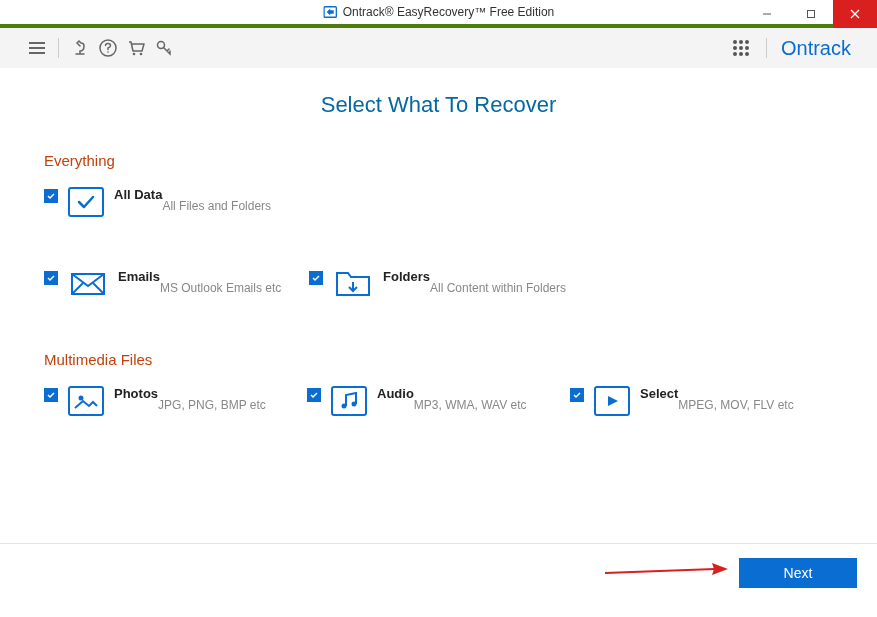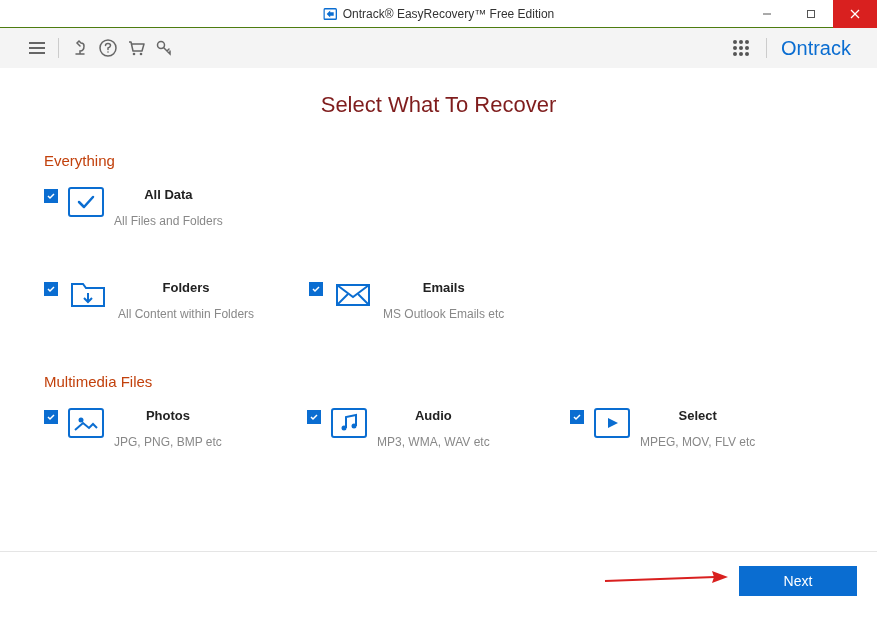--- a/index.html
+++ b/index.html
@@ -1,53 +1,53 @@
 <!DOCTYPE html>
 <html><head>
   <meta charset="utf-8">
   <style>
     * { margin: 0; padding: 0; box-sizing: border-box; }
     body { font-family: "Segoe UI", Arial, sans-serif; background: #fff; width: 877px; height: 617px; position: relative; overflow: hidden; }
 
     
-    .titlebar { height: 28px; background: #fff; display: flex; align-items: center; position: relative; border-bottom: 1px solid #4d7c0f; }
+    .titlebar { height: 28px; background: #fff; display: flex; align-items: center; position: relative; border-bottom: 4px solid #4d7c0f; }
     .titlebar-center { position: absolute; left: 50%; transform: translateX(-50%); display: flex; align-items: center; gap: 6px; font-size: 12px; color: #333; }
     .app-icon { width: 14px; height: 14px; }
     .win-controls { position: absolute; right: 0; top: 0; display: flex; height: 28px; }
     .win-btn { width: 44px; height: 28px; display: flex; align-items: center; justify-content: center; cursor: pointer; }
     .win-btn.close { background: #d9201f; color: #fff; }
     .win-btn svg { width: 10px; height: 10px; }
 
     
     .toolbar { height: 40px; background: #f4f4f4; display: flex; align-items: center; padding: 0 26px; justify-content: space-between; }
     .toolbar-left { display: flex; align-items: center; gap: 6px; }
     .toolbar-right { display: flex; align-items: center; gap: 10px; }
     .tool-icon { width: 22px; height: 22px; display: flex; align-items: center; justify-content: center; color: #666; cursor: pointer; }
     .tool-sep { width: 1px; height: 20px; background: #ccc; margin: 0 4px; }
     .brand { font-size: 20px; color: #0a6dd1; font-weight: 400; }
     .grid-icon { display: grid; grid-template-columns: repeat(3, 4px); grid-template-rows: repeat(3, 4px); gap: 2px; }
     .grid-icon span { width: 4px; height: 4px; background: #555; border-radius: 50%; }
 
     
     .main { padding: 24px 44px 0 44px; }
-    .page-title { text-align: center; font-size: 22px; font-weight: 400; color: #7f1d1d; margin-bottom: 34px; }
+    .page-title { text-align: center; font-size: 22px; font-weight: 400; color: #0369a1; margin-bottom: 34px; }
     .section-head { font-size: 15px; color: #c2410c; margin-bottom: 18px; font-weight: 400; }
     .section { margin-bottom: 52px; }
     .row { display: flex; gap: 0; }
     .option { display: flex; align-items: flex-start; gap: 10px; width: 265px; }
     .chk { width: 14px; height: 14px; border: 1px solid #0a6dd1; background: #0a6dd1; display: flex; align-items: center; justify-content: center; margin-top: 2px; flex-shrink: 0; cursor: pointer; }
     .chk svg { width: 10px; height: 10px; }
     .big-icon { width: 36px; height: 30px; border: 2px solid #0a6dd1; border-radius: 3px; display: flex; align-items: center; justify-content: center; flex-shrink: 0; color: #0a6dd1; }
     .big-icon.plain { border: none; width: 40px; height: 30px; }
-    .opt-text { display: flex; flex-direction: column; text-align: center; }
+    .opt-text { display: flex; flex-direction: row; }
     .opt-title { font-size: 13px; font-weight: 600; color: #222; }
     .opt-sub { font-size: 12px; color: #888; margin-top: 12px; }
 
     
-    .footer { position: absolute; bottom: 8px; left: 0; right: 0; height: 58px; border-top: 1px solid #e5e5e5; display: flex; align-items: center; justify-content: flex-end; padding-right: 20px; }
+    .footer { position: absolute; bottom: 16px; left: 0; right: 0; height: 58px; border-top: 1px solid #e5e5e5; display: flex; align-items: center; justify-content: flex-end; padding-right: 20px; }
     .next-btn { background: #0a6dd1; color: #fff; border: none; width: 118px; height: 30px; font-size: 14px; cursor: pointer; }
     .arrow-annot { position: absolute; left: 600px; bottom: 20px; width: 130px; height: 20px; }
   </style>
 </head>
 <body>
 
 <div class="titlebar">
   <div class="titlebar-center">
     <span class="app-icon">
       <svg viewBox="0 0 16 16">
@@ -159,48 +159,48 @@
 
   <div class="section">
     <div class="row">
       <div class="option">
         <div class="chk">
             <svg viewBox="0 0 10 10">
               <polyline points="2,5 4,7 8,3" fill="none" stroke="#fff" stroke-width="1.5"></polyline>
             </svg>
           </div>
         <div class="big-icon plain">
-            <svg width="38" height="30" viewBox="0 0 38 30">
-              <path d="M3 8 L3 4 L14 4 L17 8 L35 8 L35 26 L3 26 Z" fill="none" stroke="#0a6dd1" stroke-width="2"></path>
-              <line x1="19" y1="13" x2="19" y2="21" stroke="#0a6dd1" stroke-width="2"></line>
-              <polyline points="15,18 19,22 23,18" fill="none" stroke="#0a6dd1" stroke-width="2"></polyline>
-            </svg>
-          </div>
-        <div class="opt-text">
-          <span class="opt-title">Folders</span>
-          <span class="opt-sub">All Content within Folders</span>
-        </div>
-      </div>
-      <div class="option">
-        <div class="chk">
-            <svg viewBox="0 0 10 10">
-              <polyline points="2,5 4,7 8,3" fill="none" stroke="#fff" stroke-width="1.5"></polyline>
-            </svg>
-          </div>
-        <div class="big-icon plain">
             <svg width="38" height="26" viewBox="0 0 38 26">
               <rect x="3" y="3" width="32" height="20" fill="none" stroke="#0a6dd1" stroke-width="2"></rect>
               <polyline points="3,3 19,15 35,3" fill="none" stroke="#0a6dd1" stroke-width="2"></polyline>
               <line x1="3" y1="23" x2="14" y2="12" stroke="#0a6dd1" stroke-width="2"></line>
               <line x1="35" y1="23" x2="24" y2="12" stroke="#0a6dd1" stroke-width="2"></line>
             </svg>
           </div>
         <div class="opt-text">
           <span class="opt-title">Emails</span>
           <span class="opt-sub">MS Outlook Emails etc</span>
+        </div>
+      </div>
+      <div class="option">
+        <div class="chk">
+            <svg viewBox="0 0 10 10">
+              <polyline points="2,5 4,7 8,3" fill="none" stroke="#fff" stroke-width="1.5"></polyline>
+            </svg>
+          </div>
+        <div class="big-icon plain">
+            <svg width="38" height="30" viewBox="0 0 38 30">
+              <path d="M3 8 L3 4 L14 4 L17 8 L35 8 L35 26 L3 26 Z" fill="none" stroke="#0a6dd1" stroke-width="2"></path>
+              <line x1="19" y1="13" x2="19" y2="21" stroke="#0a6dd1" stroke-width="2"></line>
+              <polyline points="15,18 19,22 23,18" fill="none" stroke="#0a6dd1" stroke-width="2"></polyline>
+            </svg>
+          </div>
+        <div class="opt-text">
+          <span class="opt-title">Folders</span>
+          <span class="opt-sub">All Content within Folders</span>
         </div>
       </div>
     </div>
   </div>
 
   <div class="section" style="margin-bottom:0;">
     <div class="section-head">Multimedia Files</div>
     <div class="row">
       <div class="option">
         <div class="chk">

